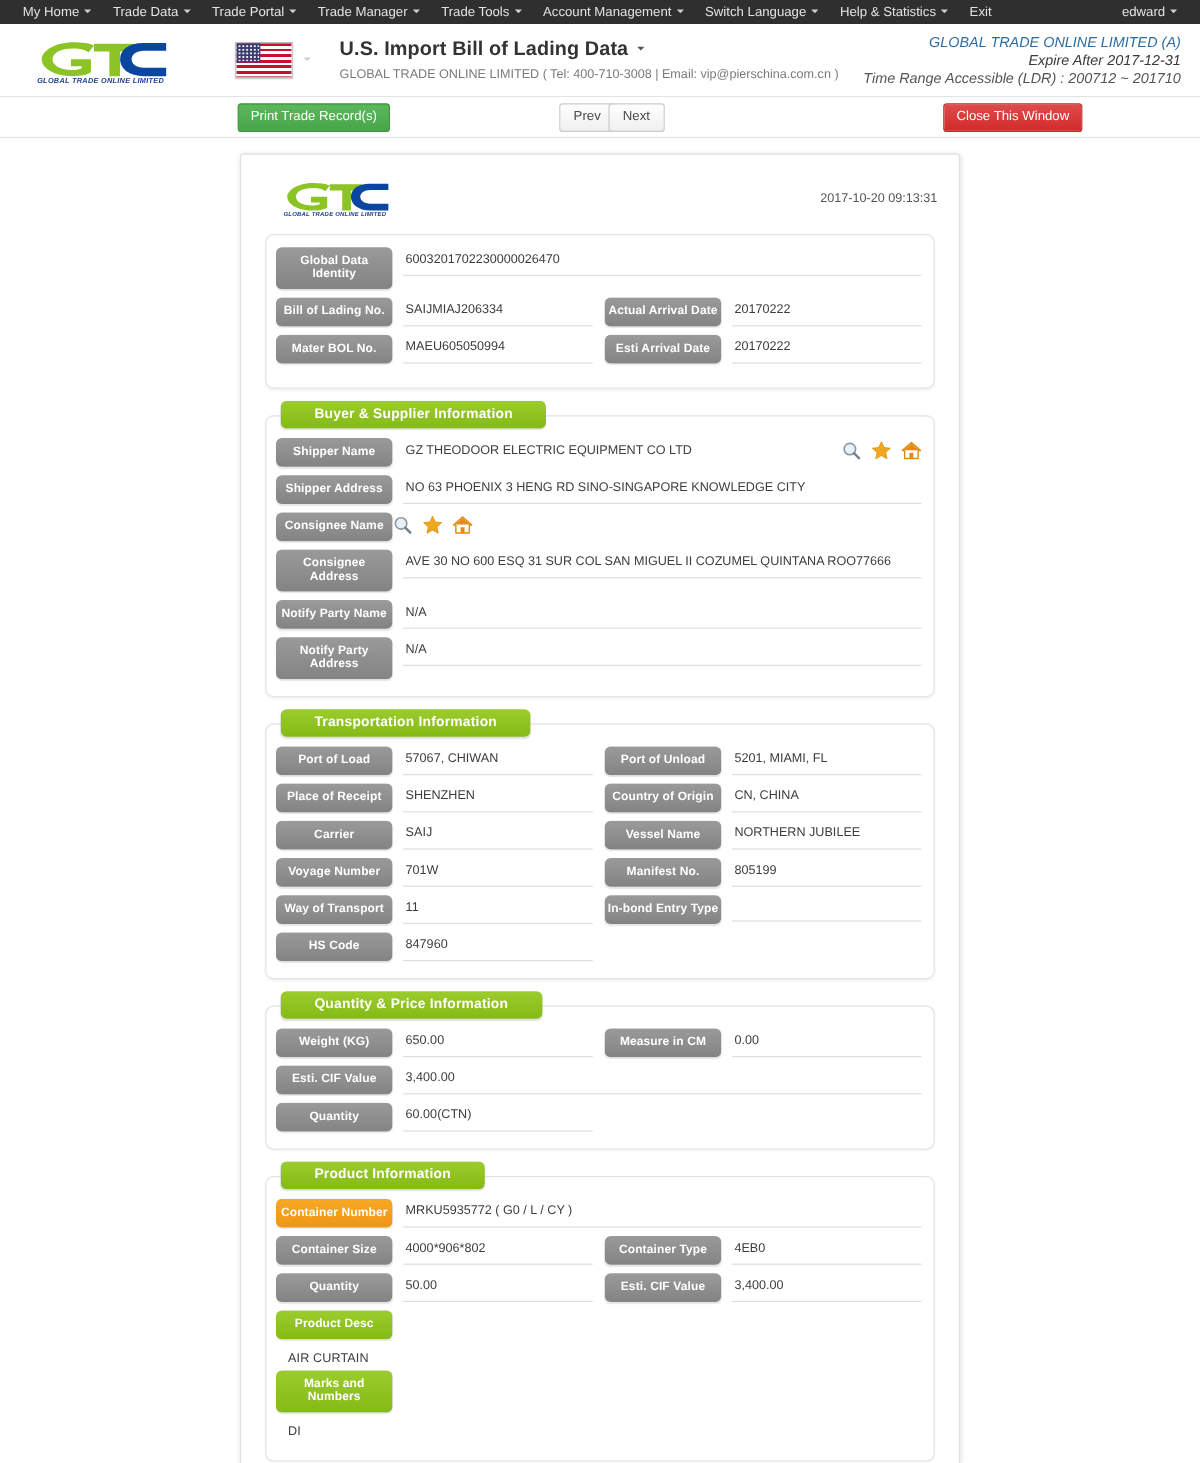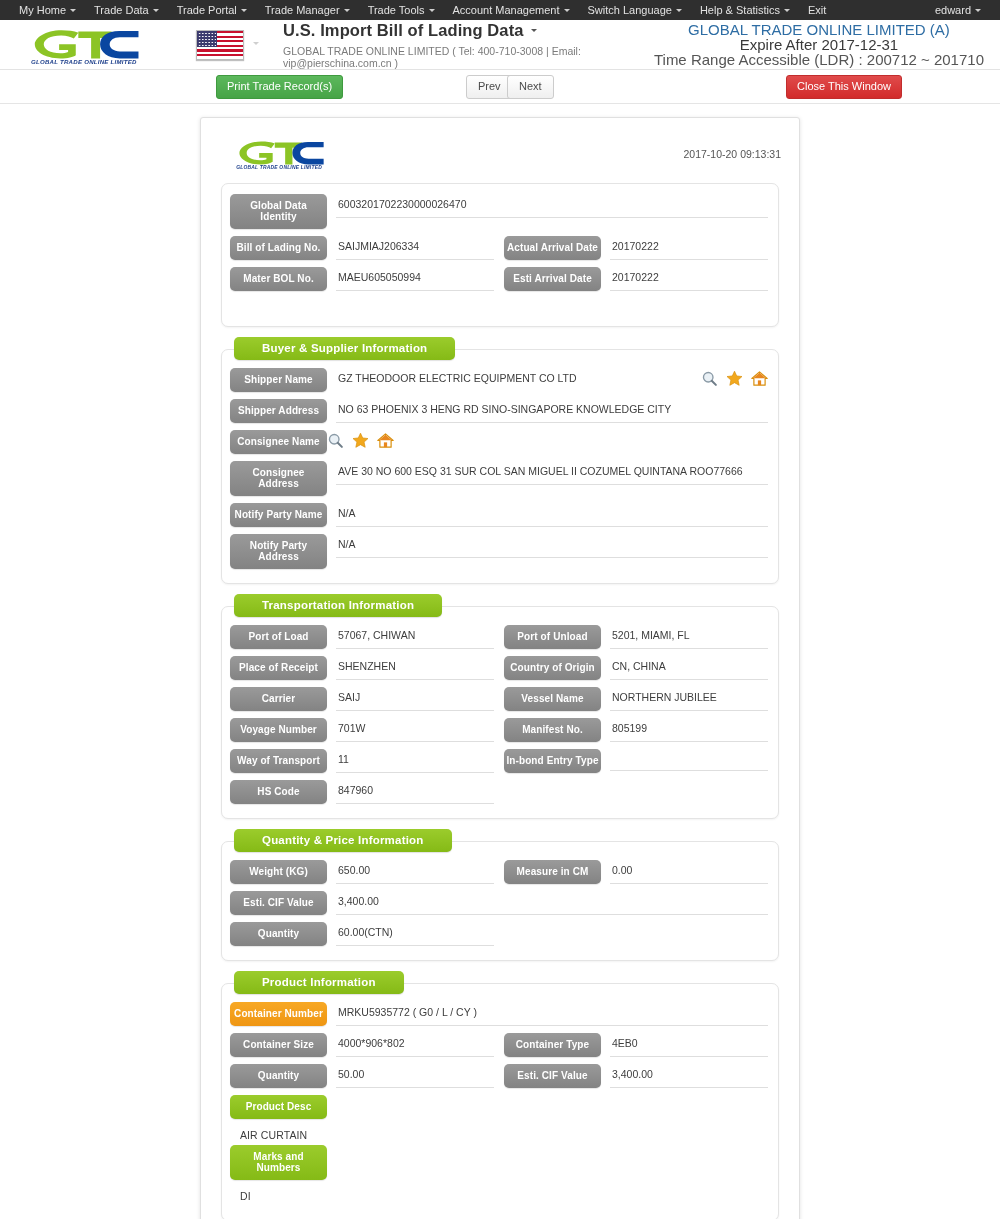--- a/index.html
+++ b/index.html
@@ -34,21 +34,21 @@
     border-left: 3px solid transparent;
     border-right: 3px solid transparent;
     border-top: 3px solid #cfcfcf;
     vertical-align: middle;
     position: relative; top: -1px;
   }
   .topnav .spacer { flex: 1; }
 
   
   .brandbar {
-    height: 50px;
+    height: 61px;
     background: #fff;
     display: flex;
     align-items: center;
     padding: 0 12px 0 22px;
     border-bottom: 1px solid #e3e3e3;
     position: relative;
   }
   .logo-wrap { width: 130px; flex: 0 0 130px; }
   .logo-svg { display: block; }
 
@@ -95,25 +95,26 @@
     letter-spacing: .1px;
   }
   .doc-title .caret { border-top-color: #555; margin-left: 7px; }
   .doc-sub {
     font-size: 10.5px;
     color: #7b7b7b;
     margin-top: 5px;
   }
 
   .acct-block {
-    text-align: center;
-    font-size: 15px;
+    text-align: right;
+    font-size: 12px;
     color: #555;
     line-height: 15px;
     padding-right: 4px;
+    font-style: italic;
   }
   .acct-name { color: #2e6da4; }
   .acct-expire { color: #3a3a3a; }
 
   
   .toolbar {
     height: 34px;
     background: #fff;
     position: relative;
     border-bottom: 1px solid #e5e5e5;
@@ -127,21 +128,21 @@
     cursor: pointer;
     line-height: 13px;
     white-space: nowrap;
     font-family: "Liberation Sans", sans-serif;
   }
   .btn-green {
     background: #4cae4c;
     background-image: linear-gradient(to bottom,#5cb85c,#47a447);
     border: 1px solid #3f9a3f;
     color: #fff;
-    left: 216px;
+    left: 198px;
   }
   .btn-red {
     background-image: linear-gradient(to bottom,#e04b4b,#d22b2b);
     border: 1px solid #c12d2d;
     color: #fff;
     right: 98px;
   }
   .btn-default {
     background-image: linear-gradient(to bottom,#ffffff,#efefef);
     border: 1px solid #cccccc;
@@ -181,21 +182,21 @@
   
   .card {
     margin: 8px 20px 18px;
     border: 1px solid #e4e4e4;
     border-radius: 7px;
     background: #fff;
     position: relative;
     padding: 12px 0 14px;
     box-shadow: 0 1px 2px rgba(0,0,0,.05);
   }
-  .card.first { margin-top: 3px; padding-top: 10px; padding-bottom: 28px; }
+  .card.first { margin-top: 3px; padding-top: 10px; padding-bottom: 13px; }
 
   .card-title {
     position: absolute;
     top: -13px;
     left: 12px;
     background: #8fc320;
     background-image: linear-gradient(to bottom,#9bcc2c,#85ba16);
     color: #fff;
     font-size: 11.5px;
     font-weight: bold;

